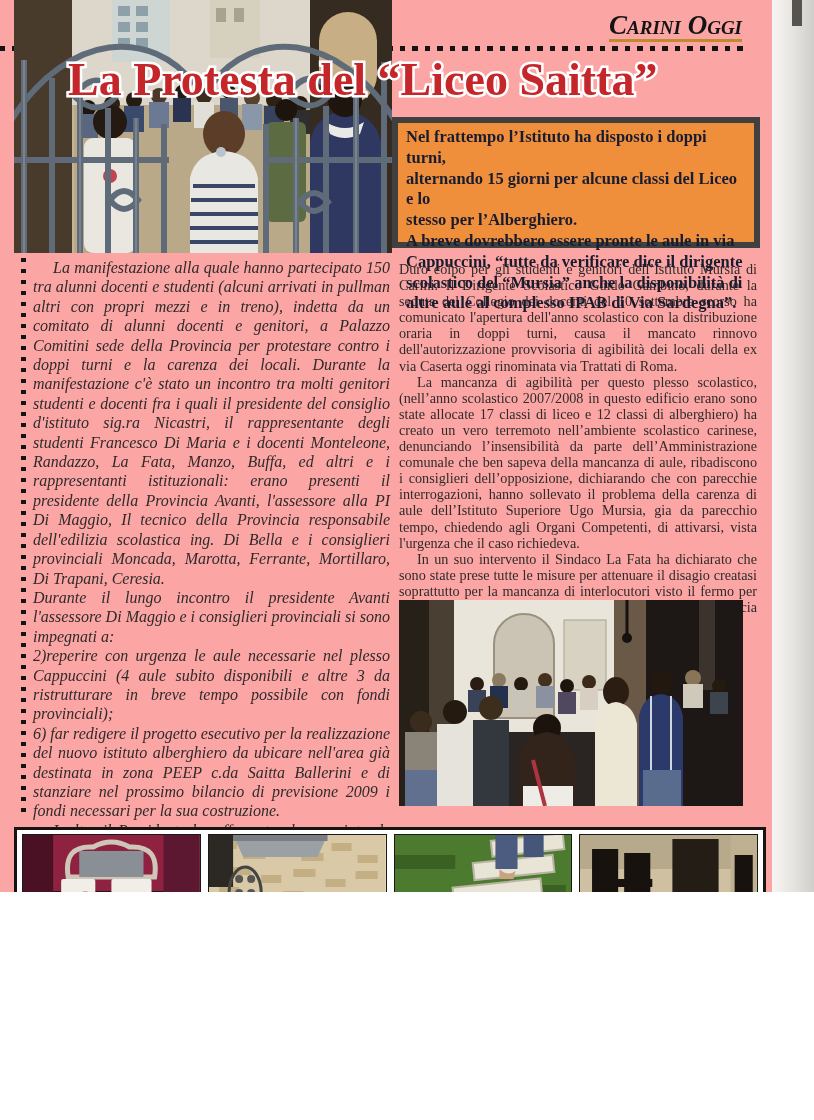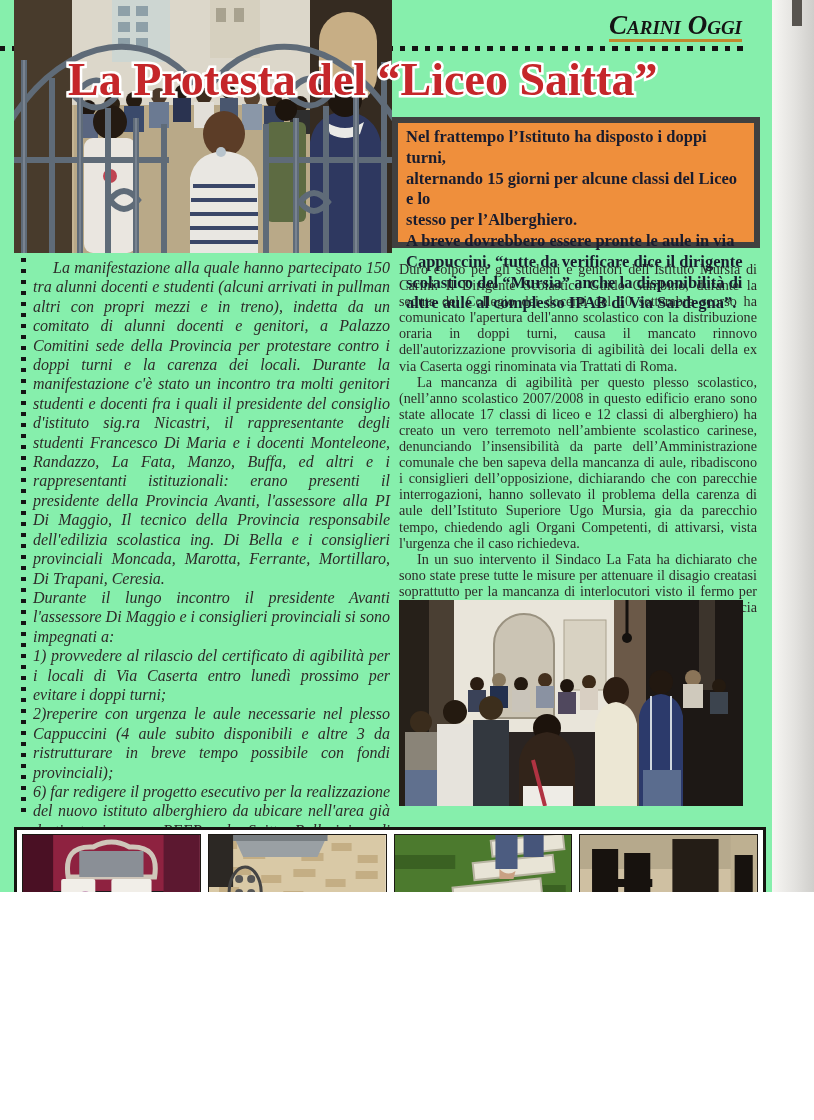--- a/index.html
+++ b/index.html
@@ -1,16 +1,16 @@
 <!DOCTYPE html>
 <html><head>
 <meta charset="utf-8">
 <style>
   html,body{margin:0;padding:0;background:#ffffff;}
-  .page{position:relative;width:814px;height:892px;background:#86efac;overflow:hidden;
+  .page{position:relative;width:814px;height:892px;background:#fca5a5;overflow:hidden;
         font-family:"Liberation Serif", serif;}
   
   .scan-right{position:absolute;right:0;top:0;width:42px;height:1120px;
       background:linear-gradient(to right,#f7f6f3 0%,#e3e2df 55%,#cfcecb 100%);}
   .scan-corner{position:absolute;right:12px;top:0;width:10px;height:26px;background:#57544f;}
   .scan-blue{position:absolute;left:110px;top:1113px;width:278px;height:7px;background:#4a72c4;}
   
   .masthead{position:absolute;right:72px;top:12px;font-family:"Liberation Serif",serif;
       font-style:italic;font-weight:bold;font-variant:small-caps;font-size:27px;color:#141414;
       border-bottom:3px solid #c08a2e;padding-bottom:0px;line-height:1;}
@@ -181,21 +181,20 @@
 A breve dovrebbero essere pronte le aule in via
 Cappuccini, “tutte da verificare dice il dirigente
 scolastico del “Mursia” anche la disponibilità  di
 altre aule al complesso IPAB di Via Sardegna”.</div>
 
   <div class="dotline-v"></div>
 
   <div class="col-left">
     <p class="indent">La manifestazione alla quale hanno partecipato 150 tra alunni docenti e studenti (alcuni arrivati in pullman altri con propri mezzi e in treno), indetta da un comitato di alunni docenti e genitori, a Palazzo Comitini sede della Provincia per protestare contro i doppi turni e la carenza dei locali. Durante la manifestazione c'è stato un incontro tra molti genitori studenti e docenti fra i quali il presidente del consiglio d'istituto sig.ra Nicastri, il rappresentante degli studenti Francesco Di Maria e i docenti Monteleone, Randazzo, La Fata, Manzo, Buffa, ed altri e i rappresentanti istituzionali: erano presenti il presidente della Provincia Avanti, l'assessore alla PI Di Maggio, Il tecnico della Provincia responsabile dell'edilizia scolastica ing. Di Bella e i consiglieri provinciali Moncada, Marotta, Ferrante, Mortillaro, Di Trapani, Ceresia.</p>
     <p>Durante il lungo incontro il presidente Avanti l'assessore Di Maggio e i consiglieri provinciali si sono impegnati a:</p>
-    <p>1) provvedere al rilascio del certificato di agibilità per i locali di Via Caserta entro lunedì prossimo per evitare i doppi turni;</p>
     <p>2)reperire con urgenza le aule necessarie nel plesso Cappuccini (4 aule subito disponibili e altre 3 da ristrutturare in breve tempo possibile con fondi provinciali);</p>
     <p>6) far redigere il progetto esecutivo per la realizzazione del nuovo istituto alberghiero da ubicare nell'area già destinata in zona PEEP c.da Saitta Ballerini e di stanziare nel prossimo bilancio di previsione 2009 i fondi necessari per la sua costruzione.</p>
     <p class="indent">Inoltre il Presidente ha affermato che non intende spender soldi per l'affitto di locali, se non strettamente necessari e per un periodo molto limitato, e ha assicurato di impegnarsi per la costruzione di un nuovo istituto alberghiero per il quale ha garantito che sono disponibili i fondi necessari per la sua realizzazione.</p>
     <p class="indent">Il comitato ha ringraziato il presidente l'assessore e i consiglieri per la disponibilità all'ascolto e l'impegno e hanno comunicato che intendono vigilare costantemente perché le procedure vengano attuate fino alla soluzione del caso.</p>
     <p class="signoff">Il comitato degli studenti, genitori e docenti</p>
   </div>
 
   <div class="col-right">
     <p>Duro colpo per gli studenti e genitori dell’Istituto Mursia di Carini. Il Dirigente Scolastico Guido Gambino, durante la seduta del Collegio dei docenti del 10 settembre scorso ha comunicato l'apertura dell'anno scolastico con la distribuzione oraria in doppi turni, causa il mancato rinnovo dell'autorizzazione provvisoria di agibilità dei locali della ex via Caserta oggi rinominata via Trattati di Roma.</p>
     <p class="indent">La mancanza di agibilità per questo plesso scolastico, (nell’anno scolastico 2007/2008 in questo edificio erano sono state allocate 17 classi di liceo e 12 classi di alberghiero) ha creato un vero terremoto nell’ambiente scolastico carinese, denunciando l’insensibilità da parte dell’Amministrazione comunale che ben sapeva della mancanza di aule, ribadiscono i consiglieri dell’opposizione, dichiarando che con parecchie interrogazioni, hanno sollevato il problema della carenza di aule dell’Istituto Superiore Ugo Mursia, gia da parecchio tempo, chiedendo agli Organi Competenti, di attivarsi, vista l'urgenza che il caso richiedeva.</p>

